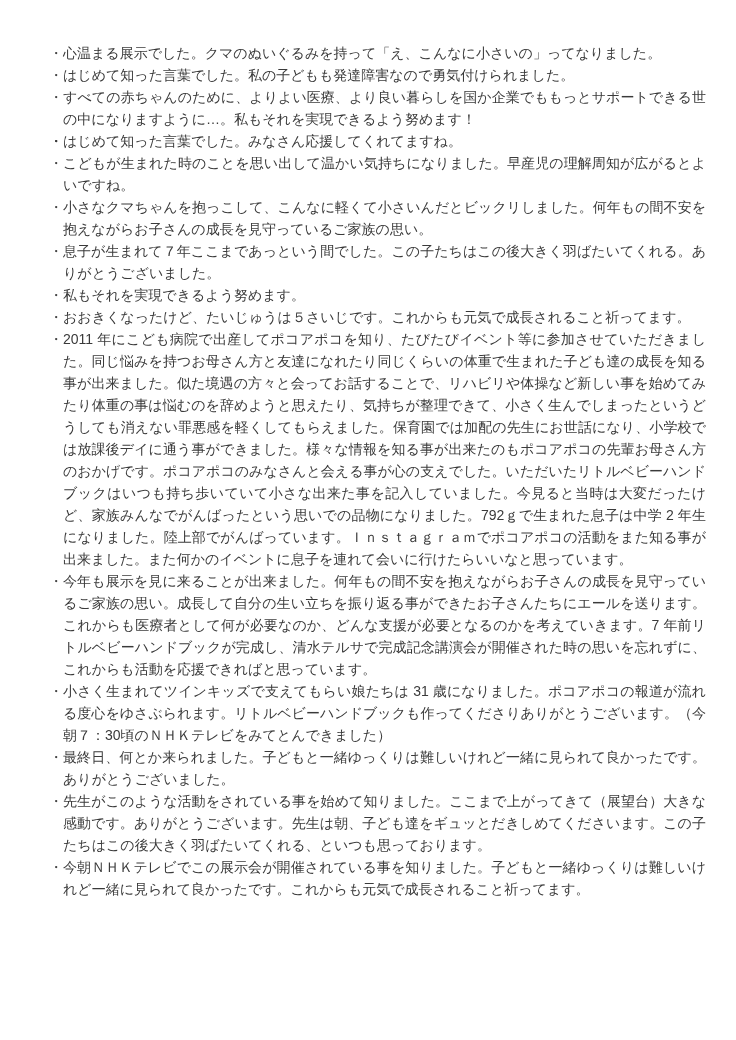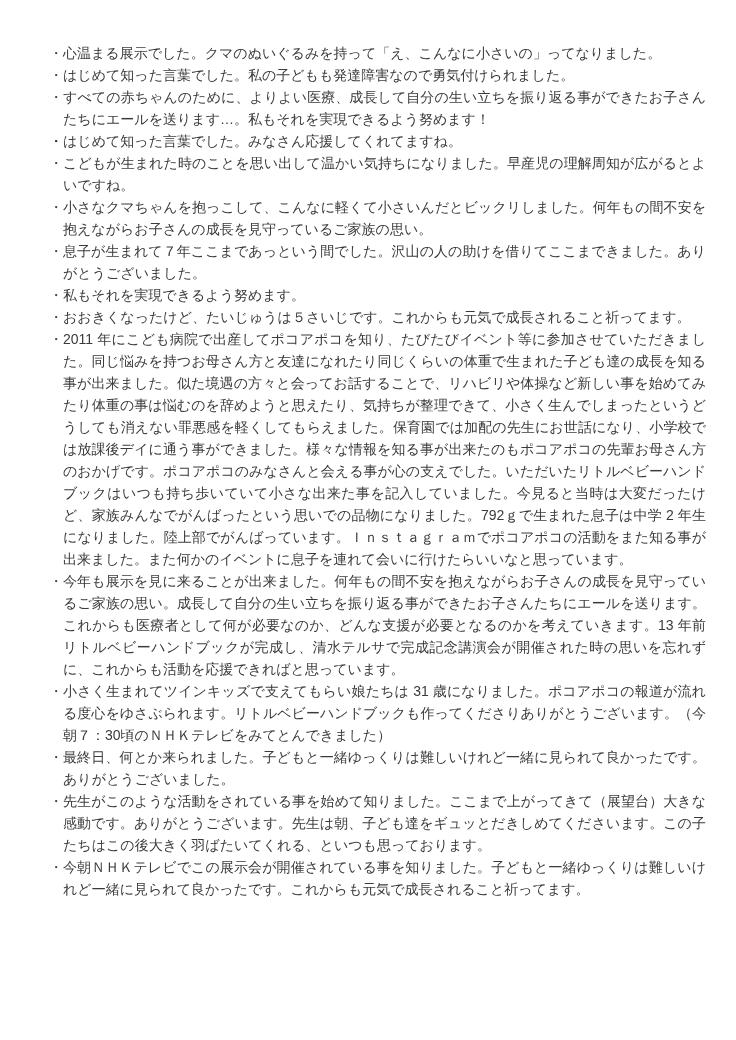--- a/index.html
+++ b/index.html
@@ -45,21 +45,21 @@
     <span>心温まる展示でした。クマのぬいぐるみを持って「え、こんなに小さいの」ってなりました。</span>
   </div>
 
   <div class="comment">
     <span class="bullet">・</span>
     <span>はじめて知った言葉でした。私の子どもも発達障害なので勇気付けられました。</span>
   </div>
 
   <div class="comment">
     <span class="bullet">・</span>
-    <span>すべての赤ちゃんのために、よりよい医療、成長して自分の生い立ちを振り返る事ができたお子さんたちにエールを送ります…。私もそれを実現できるよう努めます！</span>
+    <span>すべての赤ちゃんのために、よりよい医療、より良い暮らしを国か企業でももっとサポートできる世の中になりますように…。私もそれを実現できるよう努めます！</span>
   </div>
 
   <div class="comment">
     <span class="bullet">・</span>
   </div>
 
   <div class="comment">
     <span class="bullet">・</span>
     <span>はじめて知った言葉でした。みなさん応援してくれてますね。</span>
   </div>
@@ -69,41 +69,41 @@
     <span>こどもが生まれた時のことを思い出して温かい気持ちになりました。早産児の理解周知が広がるとよいですね。</span>
   </div>
 
   <div class="comment">
     <span class="bullet">・</span>
     <span>小さなクマちゃんを抱っこして、こんなに軽くて小さいんだとビックリしました。何年もの間不安を抱えながらお子さんの成長を見守っているご家族の思い。</span>
   </div>
 
   <div class="comment">
     <span class="bullet">・</span>
-    <span>息子が生まれて７年ここまであっという間でした。沢山の人の助けを借りてここまできました。ありがとうございました。</span>
+    <span>息子が生まれて７年ここまであっという間でした。この子たちはこの後大きく羽ばたいてくれる。ありがとうございました。</span>
   </div>
 
   <div class="comment">
     <span class="bullet">・</span>
     <span>私もそれを実現できるよう努めます。</span>
   </div>
 
   <div class="comment">
     <span class="bullet">・</span>
     <span>おおきくなったけど、たいじゅうは５さいじです。これからも元気で成長されること祈ってます。</span>
   </div>
 
   <div class="comment">
     <span class="bullet">・</span>
     <span>2011 年にこども病院で出産してポコアポコを知り、たびたびイベント等に参加させていただきました。同じ悩みを持つお母さん方と友達になれたり同じくらいの体重で生まれた子ども達の成長を知る事が出来ました。似た境遇の方々と会ってお話することで、リハビリや体操など新しい事を始めてみたり体重の事は悩むのを辞めようと思えたり、気持ちが整理できて、小さく生んでしまったというどうしても消えない罪悪感を軽くしてもらえました。保育園では加配の先生にお世話になり、小学校では放課後デイに通う事ができました。様々な情報を知る事が出来たのもポコアポコの先輩お母さん方のおかげです。ポコアポコのみなさんと会える事が心の支えでした。いただいたリトルベビーハンドブックはいつも持ち歩いていて小さな出来た事を記入していました。今見ると当時は大変だったけど、家族みんなでがんばったという思いでの品物になりました。792ｇで生まれた息子は中学 2 年生になりました。陸上部でがんばっています。Ｉｎｓｔａｇｒａｍでポコアポコの活動をまた知る事が出来ました。また何かのイベントに息子を連れて会いに行けたらいいなと思っています。</span>
   </div>
 
   <div class="comment">
     <span class="bullet">・</span>
-    <span>今年も展示を見に来ることが出来ました。何年もの間不安を抱えながらお子さんの成長を見守っているご家族の思い。成長して自分の生い立ちを振り返る事ができたお子さんたちにエールを送ります。これからも医療者として何が必要なのか、どんな支援が必要となるのかを考えていきます。13 年前リトルベビーハンドブックが完成し、清水テルサで完成記念講演会が開催された時の思いを忘れずに、これからも活動を応援できればと思っています。</span>
+    <span>今年も展示を見に来ることが出来ました。何年もの間不安を抱えながらお子さんの成長を見守っているご家族の思い。成長して自分の生い立ちを振り返る事ができたお子さんたちにエールを送ります。これからも医療者として何が必要なのか、どんな支援が必要となるのかを考えていきます。7 年前リトルベビーハンドブックが完成し、清水テルサで完成記念講演会が開催された時の思いを忘れずに、これからも活動を応援できればと思っています。</span>
   </div>
 
   <div class="comment">
     <span class="bullet">・</span>
     <span>小さく生まれてツインキッズで支えてもらい娘たちは 31 歳になりました。ポコアポコの報道が流れる度心をゆさぶられます。リトルベビーハンドブックも作ってくださりありがとうございます。（今朝７：30頃のＮＨＫテレビをみてとんできました）</span>
   </div>
 
   <div class="comment">
     <span class="bullet">・</span>
     <span>最終日、何とか来られました。子どもと一緒ゆっくりは難しいけれど一緒に見られて良かったです。ありがとうございました。</span>

